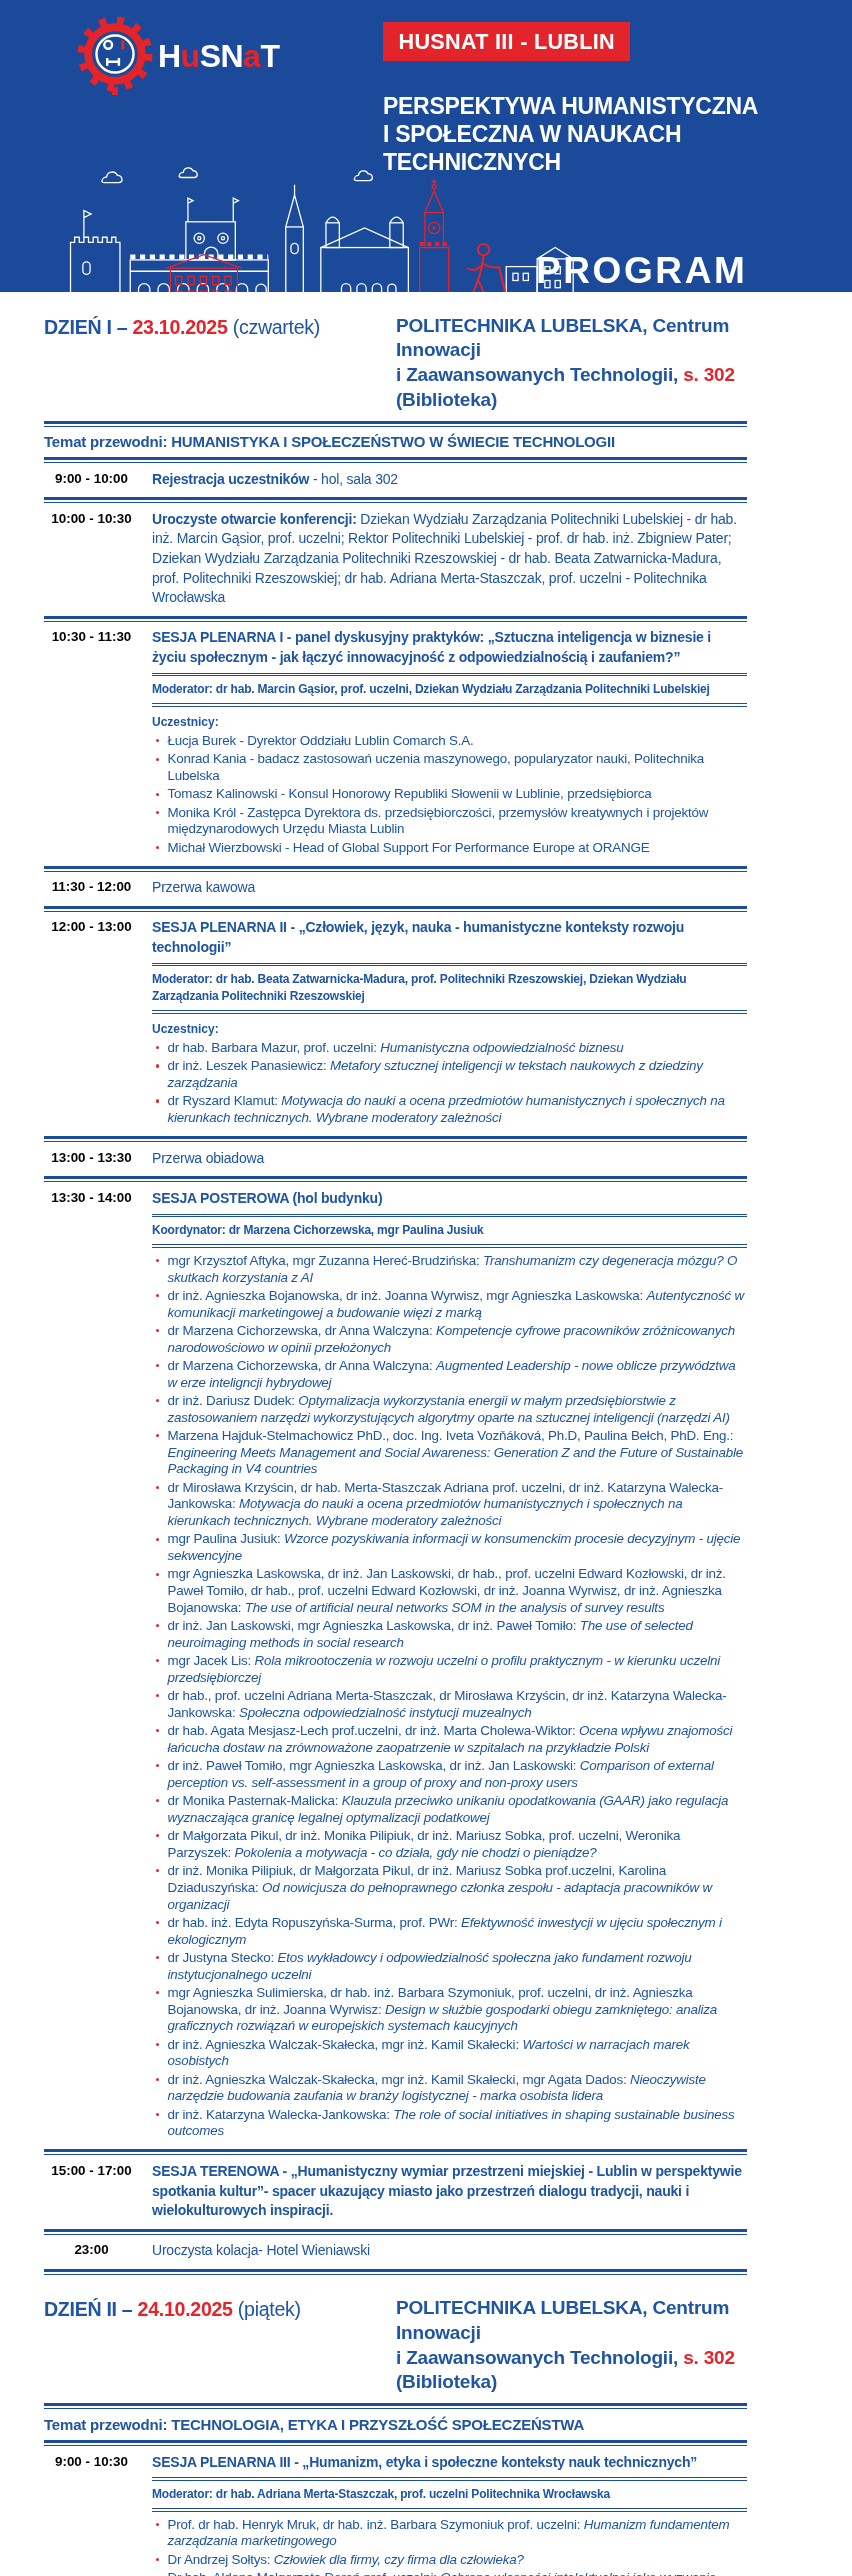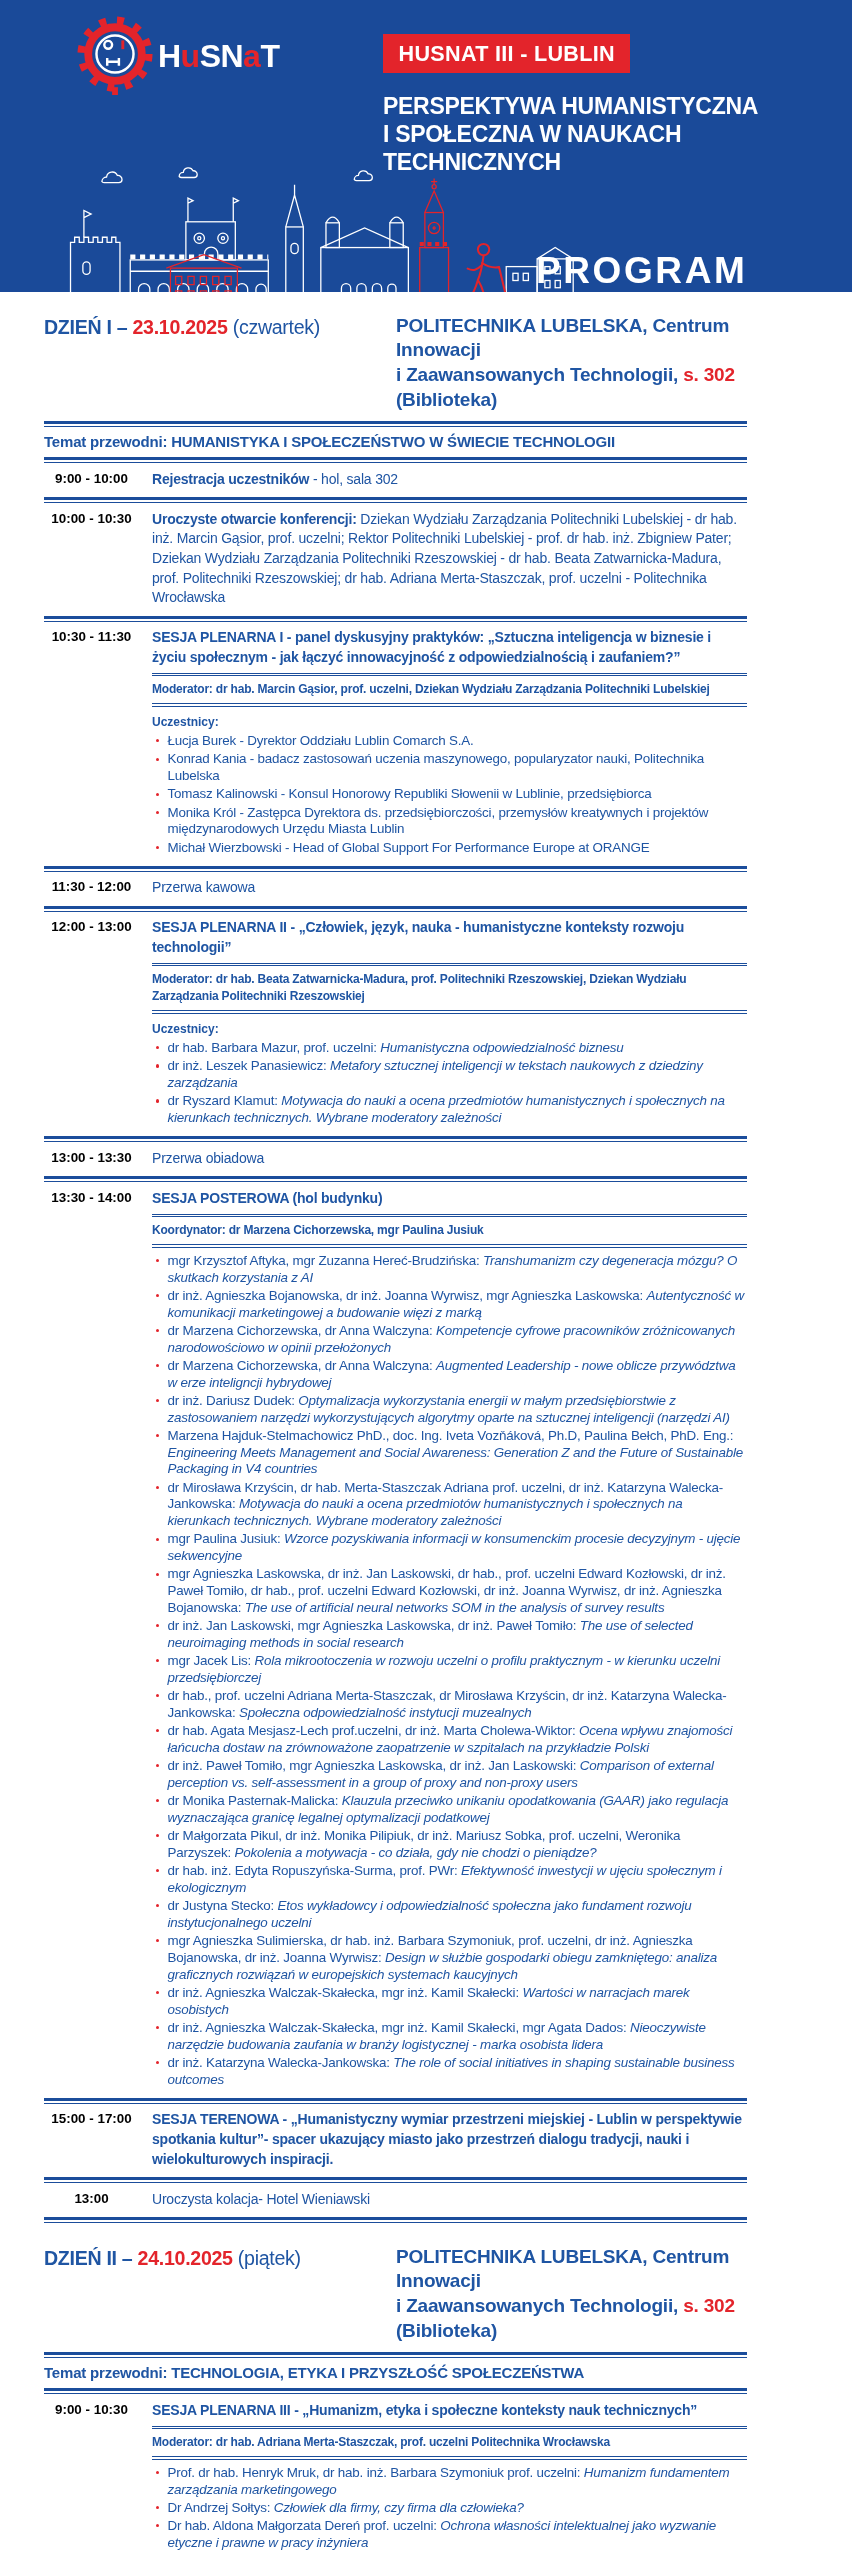--- a/index.html
+++ b/index.html
@@ -8,21 +8,21 @@
   .b{font-weight:700}
   .i{font-style:italic}
   .red{color:#e3242b}
 
   
   .hero{height:292px;background:#1a4a99;position:relative;overflow:hidden}
   .gear{position:absolute;left:76px;top:14.4px;width:78px;height:83px}
   .logo-word{position:absolute;left:158px;top:38px;font-size:32px;font-weight:700;letter-spacing:-0.5px}
   .logo-word .w{color:#fff}
   .logo-word .r{color:#e3242b}
-  .badge{position:absolute;left:383px;top:34px;background:#e3242b;color:#fff;font-size:21.6px;font-weight:700;padding:6.7px 15.5px;letter-spacing:0.3px;white-space:nowrap}
+  .badge{position:absolute;left:383px;top:22px;background:#e3242b;color:#fff;font-size:21.6px;font-weight:700;padding:6.7px 15.5px;letter-spacing:0.3px;white-space:nowrap}
   .subtitle{position:absolute;left:383px;top:92px;color:#fff;font-size:23px;font-weight:700;line-height:1.22;letter-spacing:-0.3px}
   .skyline{position:absolute;left:53px;top:161px;width:685px;height:170px;overflow:visible}
   .program{position:absolute;left:536px;top:250px;color:#fff;font-size:37px;font-weight:700;letter-spacing:2.6px}
 
   
   .content{width:703px;margin-left:44px}
   .day-head{display:flex;align-items:flex-start;margin:20.6px 0 8.2px}
   .day-title{width:337px;font-size:19.6px;letter-spacing:-0.3px;padding-top:3.1px}
   .day-bar{width:2.6px;background:#e3242b;margin:1px 12.4px 1px 0}
   .day-venue{flex:1;font-size:19px;font-weight:700;line-height:1.3;padding-top:1px;letter-spacing:-0.2px}
@@ -220,39 +220,40 @@
               <li><span>dr Mirosława Krzyścin, dr hab. Merta-Staszczak Adriana prof. uczelni, dr inż. Katarzyna Walecka-Jankowska: </span><span class="i">Motywacja do nauki a ocena przedmiotów humanistycznych i społecznych na kierunkach technicznych. Wybrane moderatory zależności</span></li>
               <li><span>mgr Paulina Jusiuk: </span><span class="i">Wzorce pozyskiwania informacji w konsumenckim procesie decyzyjnym - ujęcie sekwencyjne</span></li>
               <li><span>mgr Agnieszka Laskowska, dr inż. Jan Laskowski,  dr hab., prof. uczelni Edward Kozłowski, dr inż. Paweł Tomiło, dr hab., prof. uczelni Edward Kozłowski, dr inż. Joanna Wyrwisz, dr inż. Agnieszka Bojanowska:  </span><span class="i">The use of artificial neural networks SOM in the analysis of survey results</span></li>
               <li><span>dr inż. Jan Laskowski, mgr Agnieszka Laskowska, dr inż. Paweł Tomiło: </span><span class="i">The use of selected neuroimaging methods in social research</span></li>
               <li><span>mgr Jacek Lis: </span><span class="i">Rola mikrootoczenia w rozwoju uczelni o profilu praktycznym - w kierunku uczelni przedsiębiorczej</span></li>
               <li><span>dr hab., prof. uczelni Adriana Merta-Staszczak, dr Mirosława Krzyścin, dr inż. Katarzyna Walecka-Jankowska: </span><span class="i">Społeczna odpowiedzialność instytucji muzealnych</span></li>
               <li><span>dr hab. Agata Mesjasz-Lech prof.uczelni,  dr inż. Marta Cholewa-Wiktor: </span><span class="i">Ocena wpływu znajomości łańcucha dostaw na zrównoważone zaopatrzenie w szpitalach na przykładzie Polski</span></li>
               <li><span>dr inż. Paweł Tomiło, mgr Agnieszka Laskowska, dr inż. Jan Laskowski: </span><span class="i">Comparison of external perception vs. self-assessment in a group of proxy and non-proxy users</span></li>
               <li><span>dr Monika Pasternak-Malicka: </span><span class="i">Klauzula przeciwko unikaniu opodatkowania (GAAR) jako regulacja wyznaczająca granicę legalnej optymalizacji podatkowej</span></li>
               <li><span>dr Małgorzata Pikul, dr inż. Monika Pilipiuk, dr inż. Mariusz Sobka, prof. uczelni, Weronika Parzyszek: </span><span class="i">Pokolenia a motywacja - co działa, gdy nie chodzi o pieniądze?</span></li>
+              <li><span>dr inż. Monika Pilipiuk, dr Małgorzata Pikul, dr inż. Mariusz Sobka prof.uczelni, Karolina Dziaduszyńska: </span><span class="i">Od nowicjusza do pełnoprawnego członka zespołu - adaptacja pracowników w organizacji</span></li>
               <li><span>dr hab. inż. Edyta Ropuszyńska-Surma, prof. PWr:  </span><span class="i">Efektywność  inwestycji w ujęciu społecznym i ekologicznym</span></li>
               <li><span>dr Justyna Stecko: </span><span class="i">Etos wykładowcy i odpowiedzialność społeczna jako fundament rozwoju instytucjonalnego uczelni</span></li>
               <li><span>mgr Agnieszka Sulimierska, dr hab. inż. Barbara Szymoniuk, prof. uczelni, dr inż. Agnieszka Bojanowska, dr inż. Joanna Wyrwisz: </span><span class="i">Design w służbie gospodarki obiegu zamkniętego: analiza graficznych rozwiązań w europejskich systemach kaucyjnych</span></li>
               <li><span>dr inż. Agnieszka Walczak-Skałecka, mgr inż. Kamil Skałecki: </span><span class="i">Wartości w narracjach marek osobistych</span></li>
               <li><span>dr inż. Agnieszka Walczak-Skałecka, mgr inż. Kamil Skałecki, mgr Agata Dados: </span><span class="i">Nieoczywiste narzędzie budowania zaufania w branży logistycznej - marka osobista lidera</span></li>
               <li><span>dr inż. Katarzyna Walecka-Jankowska: </span><span class="i">The role of social initiatives in shaping sustainable business outcomes</span></li>
             </ul>
           </div>
         </div>
         <div class="rule-strong"></div>
         <div class="sched-row">
           <div class="time">15:00 - 17:00</div>
           <div class="cont">
             <p class="plain"><span class="b">SESJA TERENOWA - </span><span class="b">„Humanistyczny wymiar przestrzeni miejskiej - Lublin w perspektywie spotkania kultur”- spacer ukazujący miasto jako przestrzeń dialogu tradycji, nauki i wielokulturowych inspiracji.</span></p>
           </div>
         </div>
         <div class="rule-strong"></div>
         <div class="sched-row">
-          <div class="time">13:00</div>
+          <div class="time">23:00</div>
           <div class="cont">
             <p class="plain"><span>Uroczysta kolacja- Hotel Wieniawski</span></p>
           </div>
         </div>
         <div class="rule-strong"></div>
       </section>
       <section class="day">
         <div class="day-head">
           <div class="day-title"><span class="b">DZIEŃ II – </span><span class="b red">24.10.2025</span><span> (piątek)</span></div>
           <div class="day-bar"></div>

